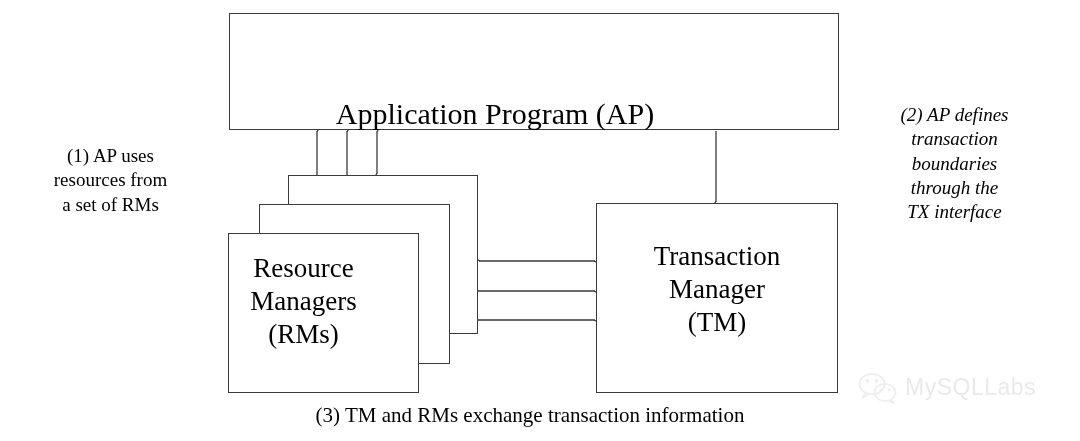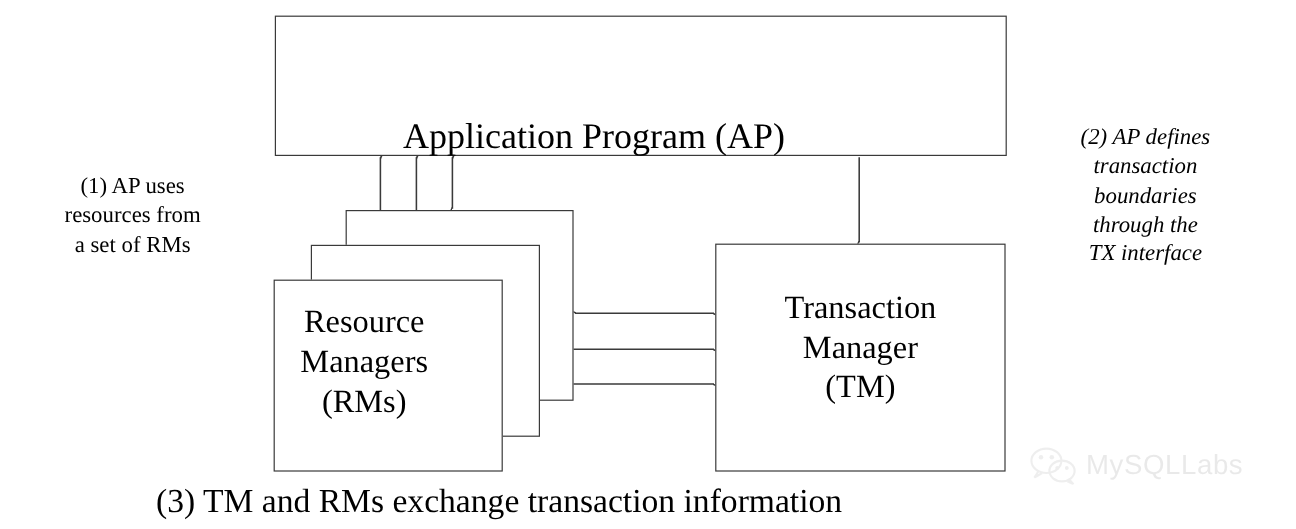--- a/index.html
+++ b/index.html
@@ -41,22 +41,22 @@
   .side-note {
     position: absolute;
     text-align: center;
     line-height: 1.28;
     font-size: 19px;
     color: #000000;
     white-space: pre-line;
   }
   .caption {
     position: absolute;
-    text-align: left;
-    font-size: 28px;
+    text-align: center;
+    font-size: 21px;
     color: #000000;
   }
   #ap-box { left: 229px; top: 13px; width: 610px; height: 117px; }
   #ap-label {
     left: 229px; top: 48px; width: 532px;
     font-size: 30px;
     margin-top: 48px;
   }
   #rm-box-back  { left: 288px; top: 175px; width: 190px; height: 159px; z-index: 3; }
   #rm-box-mid   { left: 259px; top: 204px; width: 191px; height: 160px; z-index: 4; }

